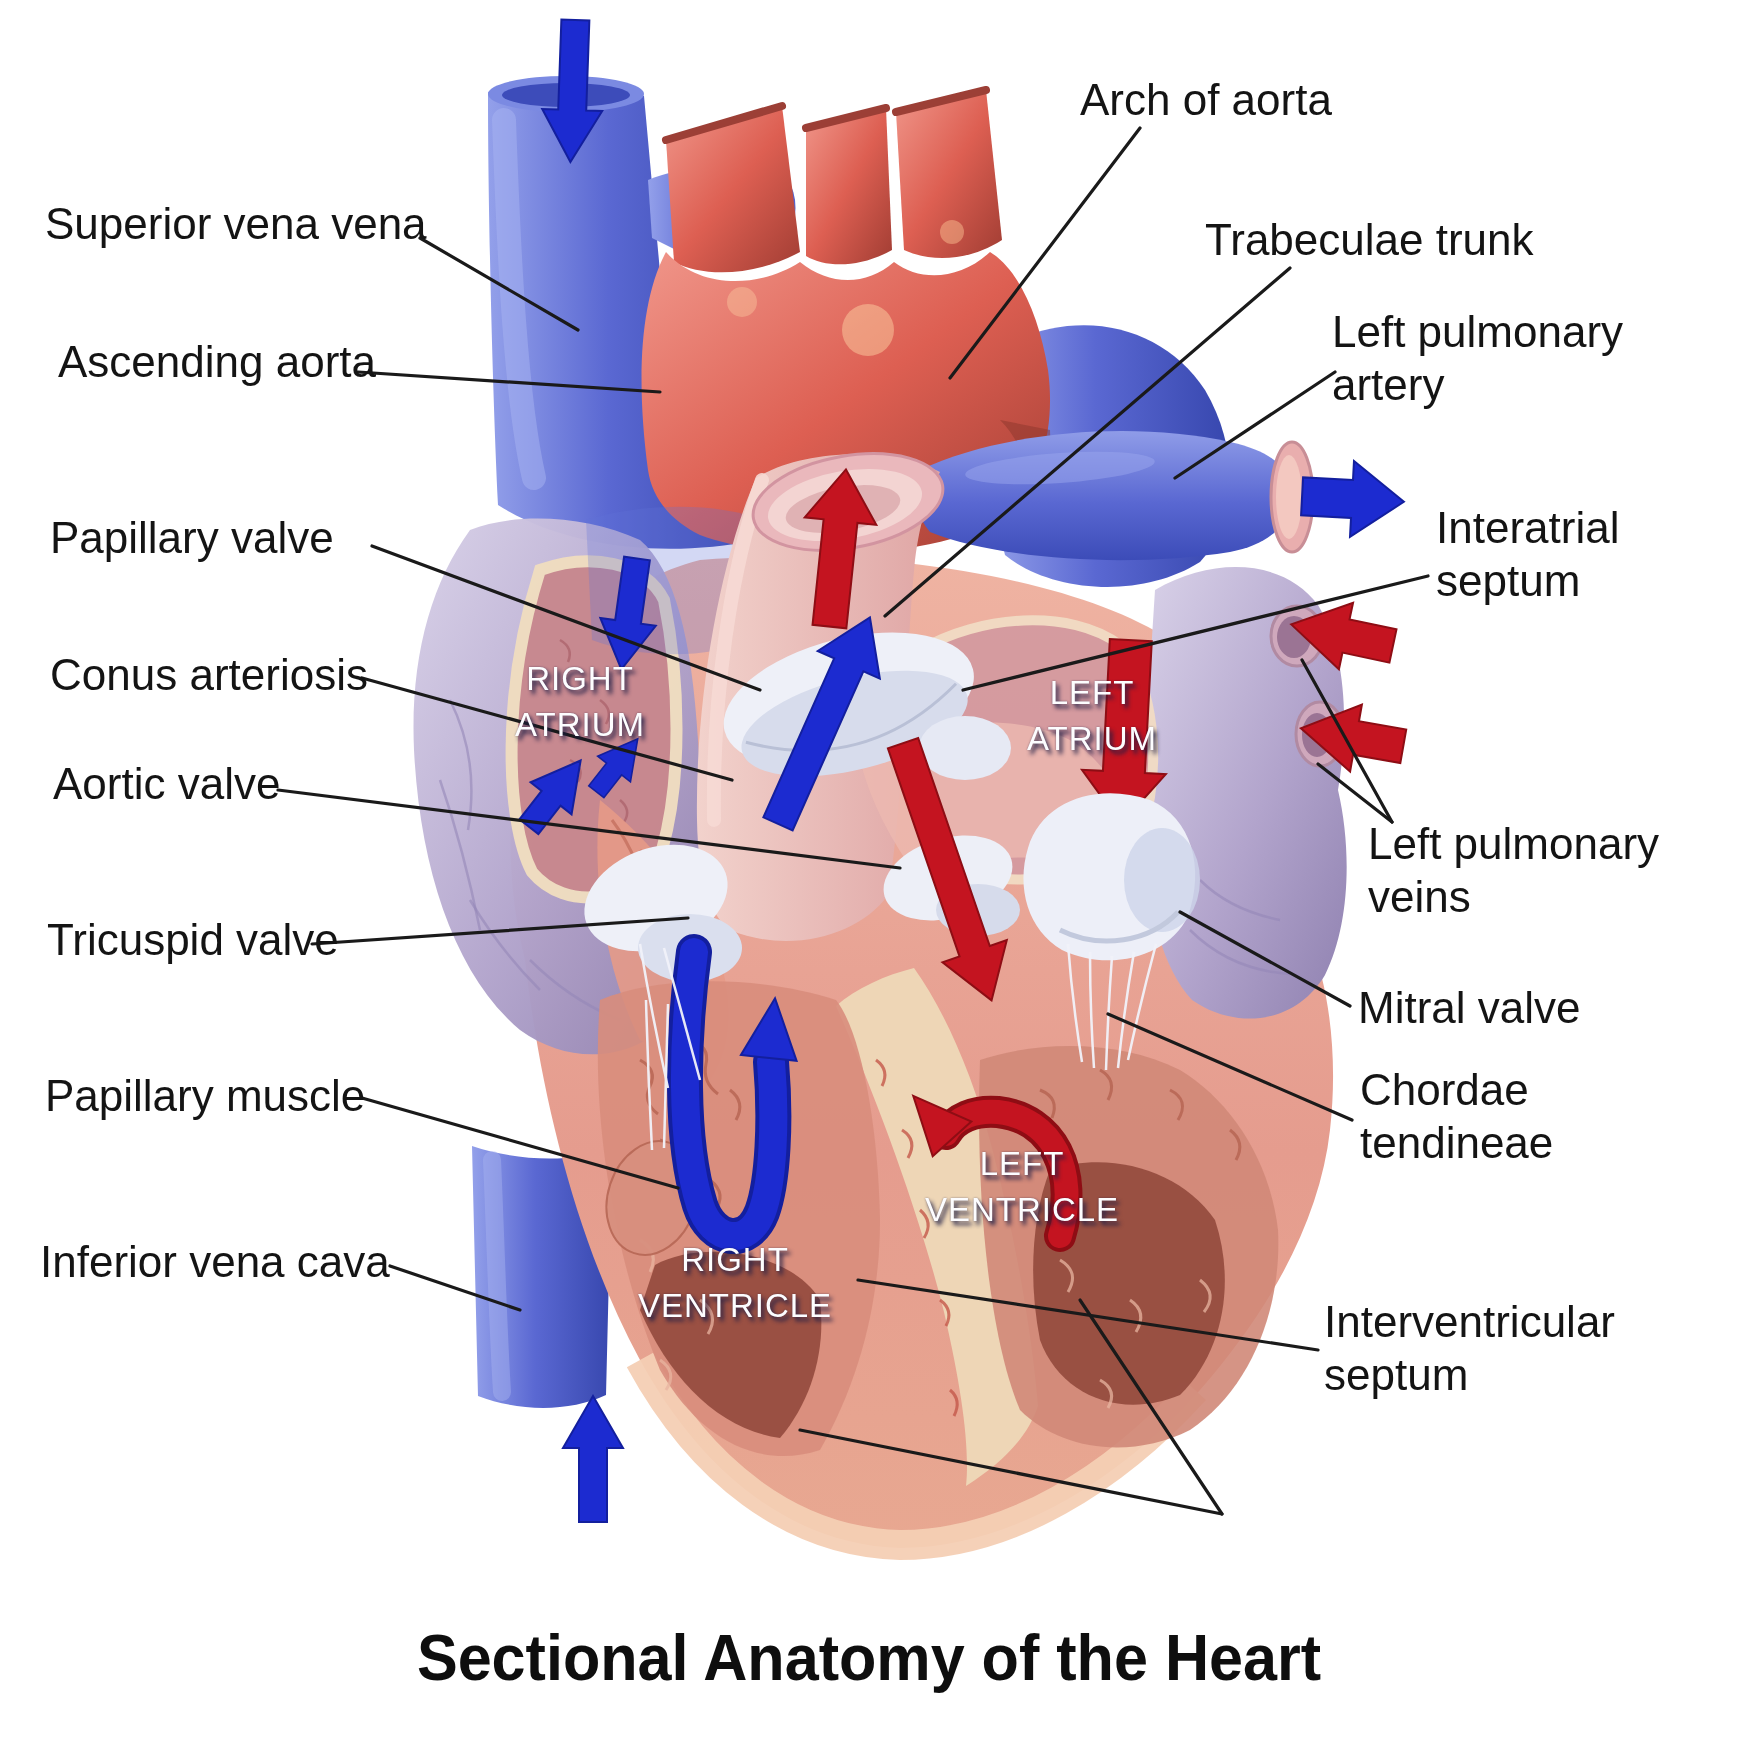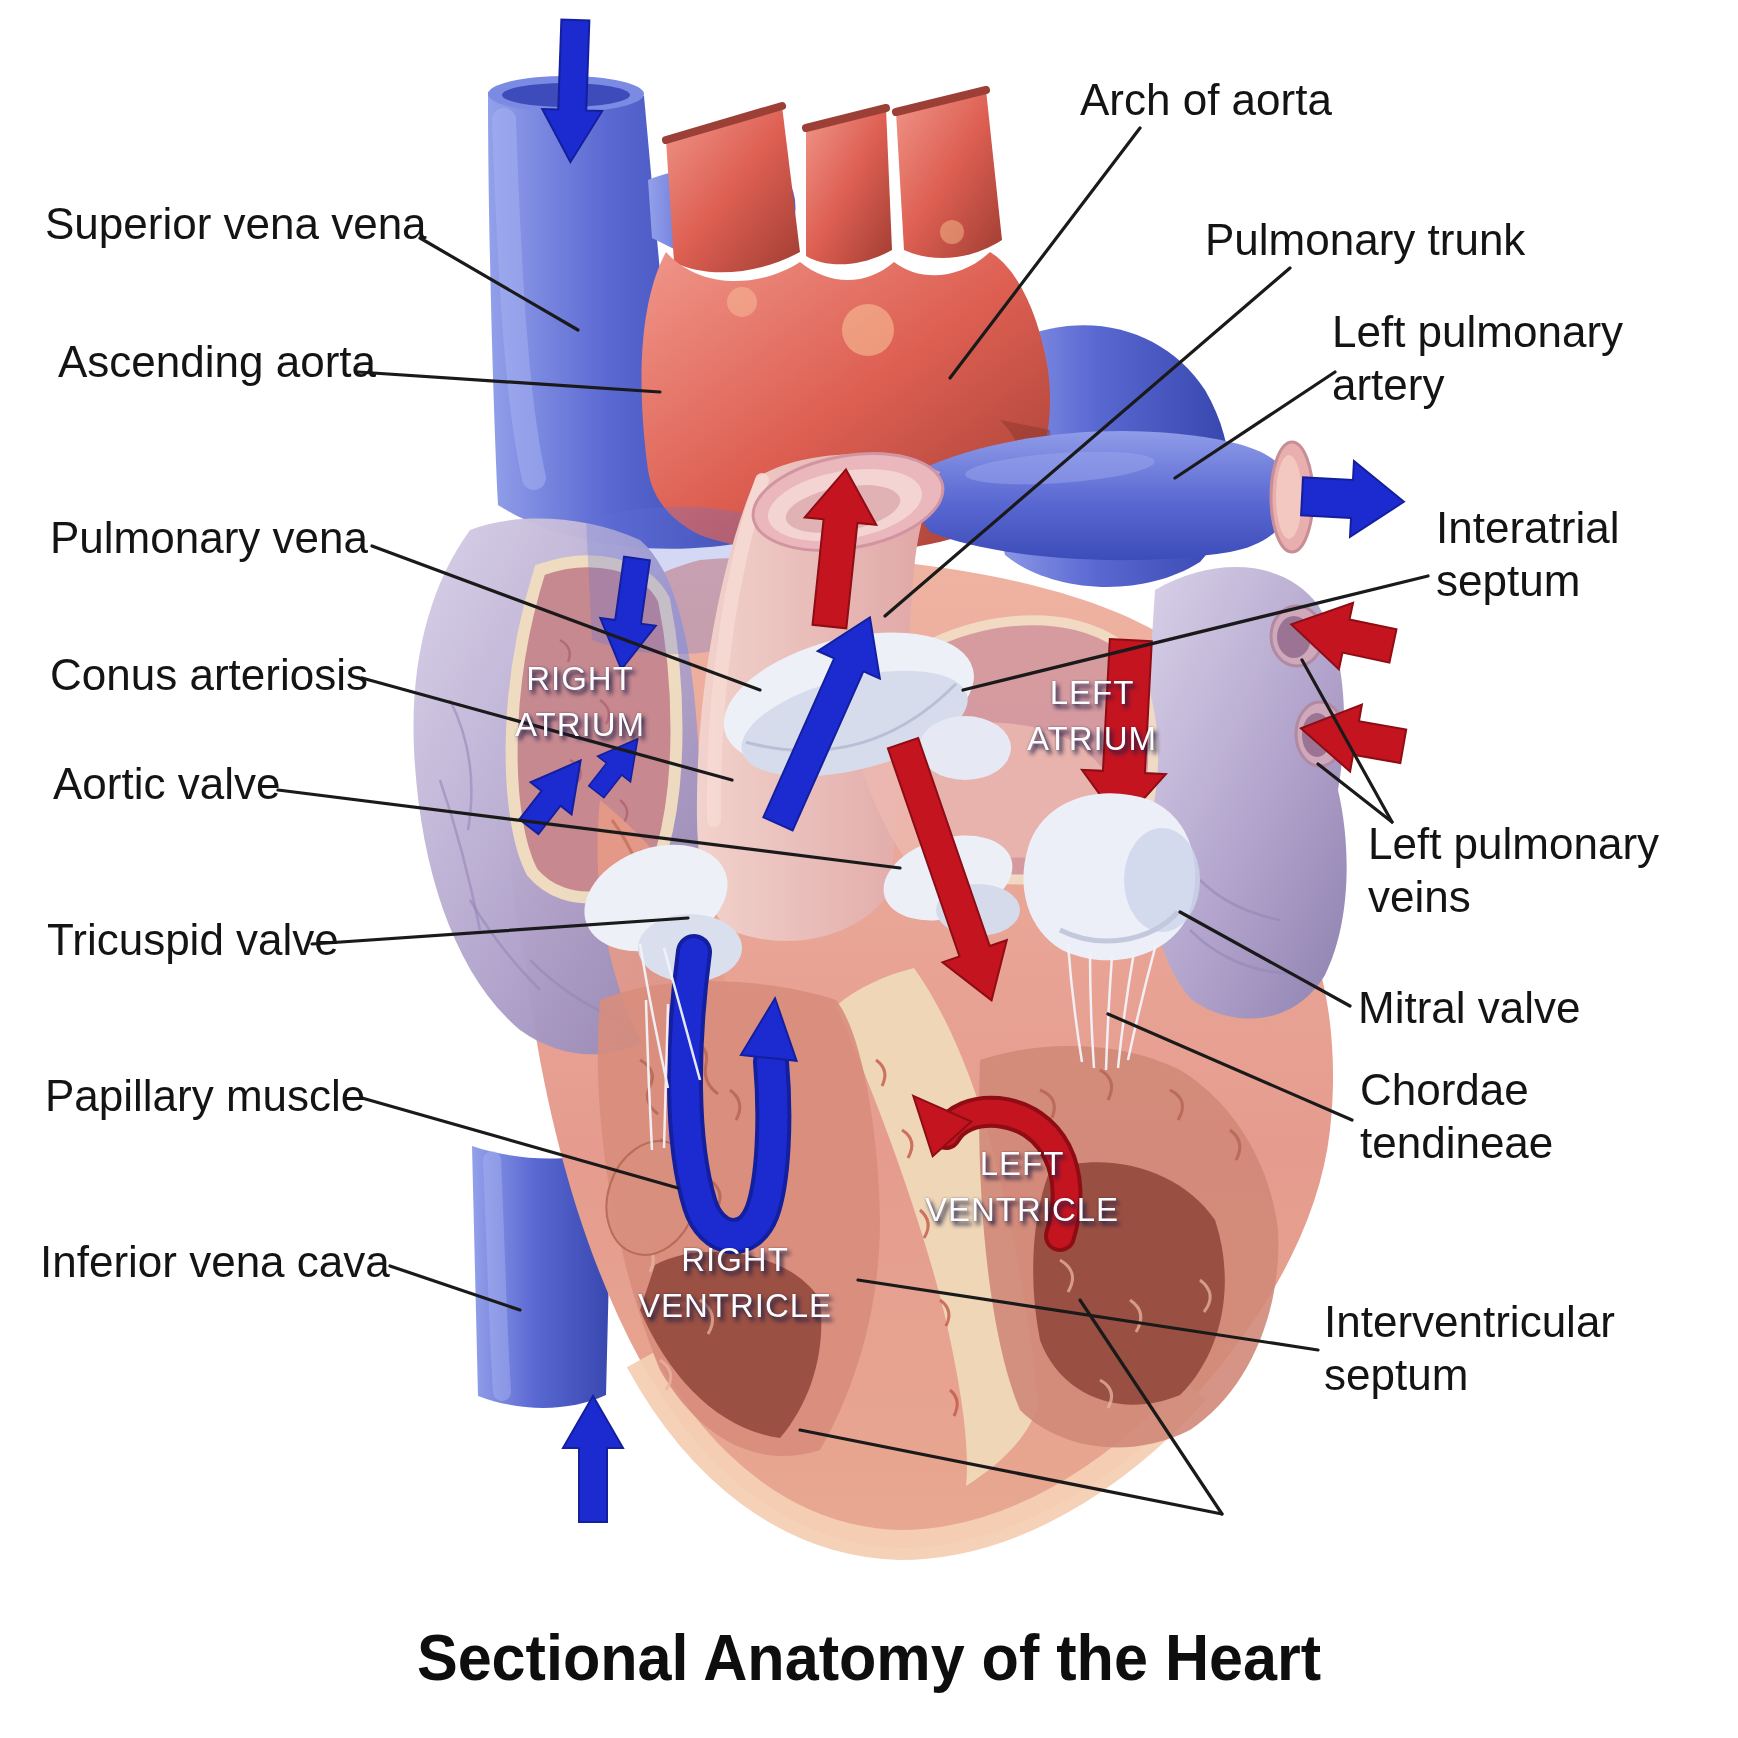--- a/index.html
+++ b/index.html
@@ -281,29 +281,29 @@
     <line x1="1350" y1="1006" x2="1180" y2="912"></line>
     <line x1="1352" y1="1120" x2="1108" y2="1014"></line>
     <line x1="1318" y1="1350" x2="858" y2="1280"></line>
     <line x1="1222" y1="1514" x2="1080" y2="1300"></line>
     <line x1="1222" y1="1514" x2="800" y2="1430"></line>
   </g>
 </svg>
 
 <div class="lbl" style="left:45px;top:198px">Superior vena vena</div>
 <div class="lbl" style="left:58px;top:336px">Ascending aorta</div>
-<div class="lbl" style="left:50px;top:512px">Pulmonary vena</div>
+<div class="lbl" style="left:50px;top:512px">Papillary valve</div>
 <div class="lbl" style="left:50px;top:649px">Conus arteriosis</div>
 <div class="lbl" style="left:53px;top:758px">Aortic valve</div>
 <div class="lbl" style="left:47px;top:914px">Tricuspid valve</div>
 <div class="lbl" style="left:45px;top:1070px">Papillary muscle</div>
 <div class="lbl" style="left:40px;top:1236px">Inferior vena cava</div>
 
 <div class="lbl" style="left:1080px;top:74px">Arch of aorta</div>
-<div class="lbl" style="left:1205px;top:214px">Pulmonary trunk</div>
+<div class="lbl" style="left:1205px;top:214px">Trabeculae trunk</div>
 <div class="lbl" style="left:1332px;top:306px">Left pulmonary
 artery</div>
 <div class="lbl" style="left:1436px;top:502px">Interatrial
 septum</div>
 <div class="lbl" style="left:1368px;top:818px">Left pulmonary
 veins</div>
 <div class="lbl" style="left:1358px;top:982px">Mitral valve</div>
 <div class="lbl" style="left:1360px;top:1064px">Chordae
 tendineae</div>
 <div class="lbl" style="left:1324px;top:1296px">Interventricular

